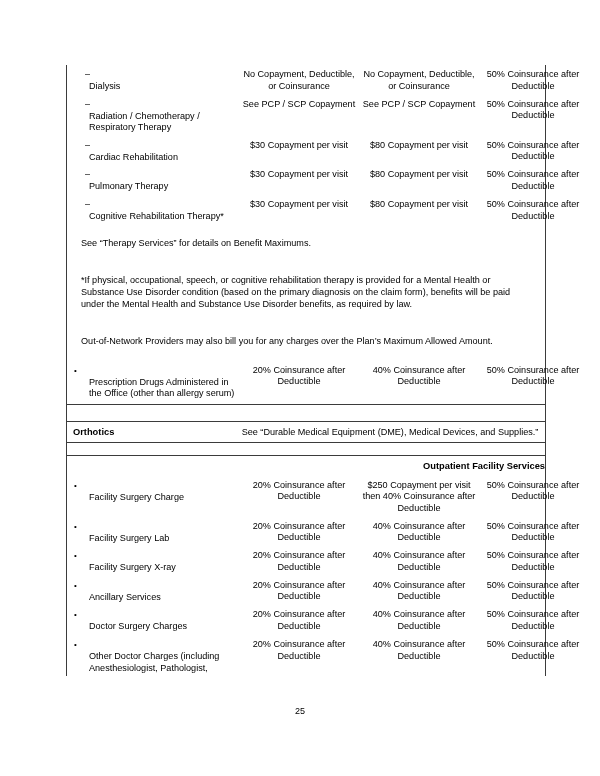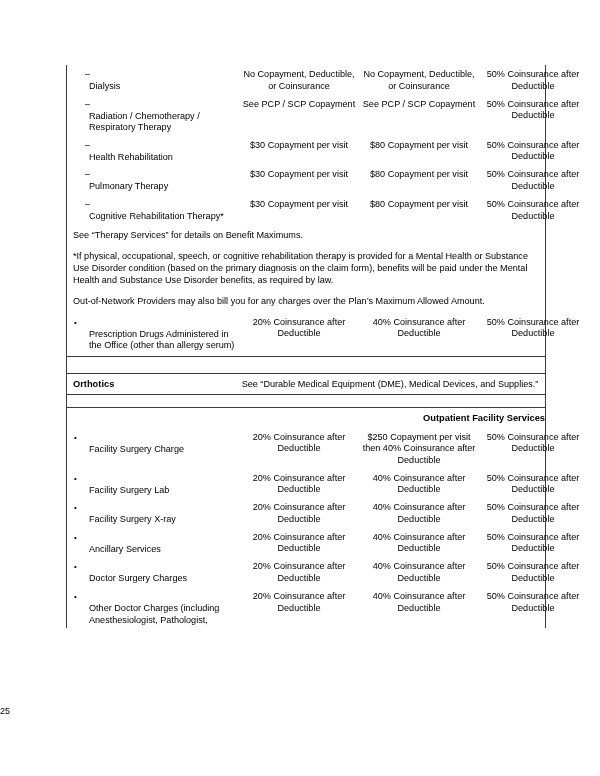--- a/index.html
+++ b/index.html
@@ -98,21 +98,21 @@
   }
 
   
   .para-row {
     padding: 4px 8px 3px 6px;
     font-size: 9.1px;
     line-height: 12.2px;
     text-align: left;
   }
   .para-row p {
-    margin: 0;
+    margin: 8px;
   }
 
   
   .section-head {
     font-weight: bold;
     font-size: 9.3px;
     line-height: 12px;
     padding: 4px 0 4px 6px;
     text-align: right;
   }
@@ -141,20 +141,21 @@
   }
   .spacer-row-sm {
     height: 13px;
   }
 
   #page-number {
     position: absolute;
     left: 0;
     top: 705px;
     width: 600px;
+    text-align: center;
     font-size: 9px;
     line-height: 12px;
   }
 </style>
 </head>
 <body>
 
 <div id="page">
 
   <div id="benefit-table">
@@ -180,21 +181,21 @@
       </div>
       <div class="c-val w2">See PCP / SCP Copayment</div>
       <div class="c-val w3">See PCP / SCP Copayment</div>
       <div class="c-val w4">50% Coinsurance after Deductible</div>
     </div>
 
     <div class="row svc-row">
       <div class="c-label">
         <div class="marker-line">
           <span class="marker dash">–</span>
-          <span class="label-text">Health Rehabilitation</span>
+          <span class="label-text">Cardiac Rehabilitation</span>
         </div>
       </div>
       <div class="c-val w2">$30 Copayment per visit</div>
       <div class="c-val w3">$80 Copayment per visit</div>
       <div class="c-val w4">50% Coinsurance after Deductible</div>
     </div>
 
     <div class="row svc-row">
       <div class="c-label">
         <div class="marker-line">

